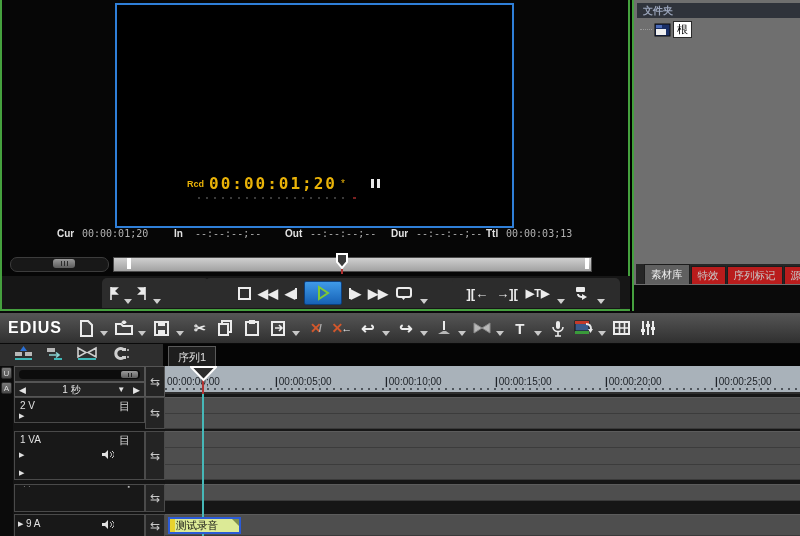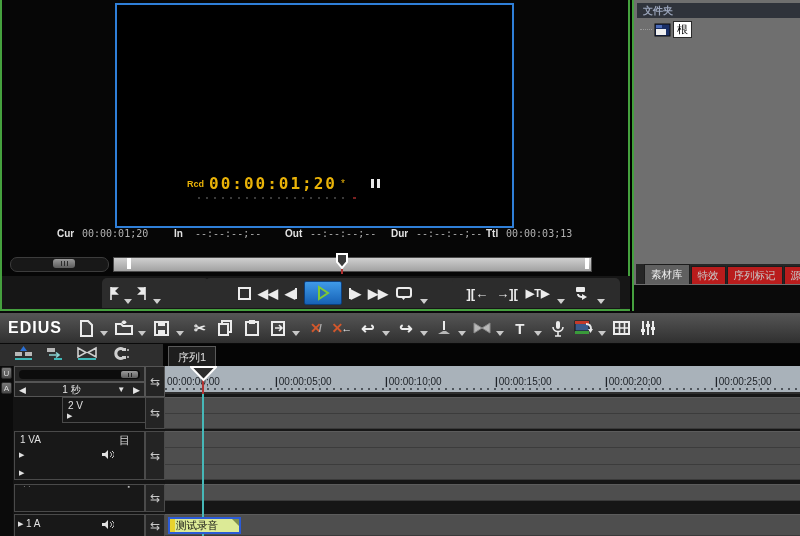--- a/index.html
+++ b/index.html
@@ -401,21 +401,21 @@
       <div id="scalerow" class="hcell">
         <span class="sc-l">◀</span>
         <span class="sc-label">1 秒</span>
         <span class="sc-d">▼</span>
         <span class="sc-r">▶</span>
       </div>
       <div id="ripplehead" class="hcell">
           <span>⇆</span>
         </div>
 
-      <div class="trackcell" style="top:31px;height:26px;margin-left:48px;">
+      <div class="trackcell" style="top:31px;height:26px;">
         <span class="tname">2 V</span>
         <span class="ticon-eye">目</span>
         <span class="texp" style="bottom:2px">▶</span>
       </div>
       <div class="ripplecell" style="top:31px;height:32px;">
           <span>⇆</span>
         </div>
 
       <div class="trackcell" style="top:65px;height:49px;">
         <span class="tname">1 VA</span>
@@ -435,21 +435,21 @@
       <div class="trackcell" style="top:118px;height:28px;">
         <span style="position:absolute;left:8px;top:-3px;color:#888;font-size:8px;">· ·</span>
         <span style="position:absolute;right:14px;top:-2px;color:#bbb;font-size:7px;">▪</span>
       </div>
       <div class="ripplecell" style="top:118px;height:28px;">
           <span>⇆</span>
         </div>
 
       <div class="trackcell" style="top:148px;height:22px;border-bottom:none;">
         <span class="texp" style="top:5px;left:3px">▶</span>
-        <span class="tname" style="left:11px;top:3px">1 A</span>
+        <span class="tname" style="left:11px;top:3px">9 A</span>
         <span class="tspk" style="top:4px">
           <svg width="13" height="11" viewBox="0 0 13 11">
               <polygon points="1,4 4,4 7,1 7,10 4,7 1,7" fill="#e0e0e0"></polygon>
               <path d="M9 3c2 1.5 2 3.5 0 5M11 2c3 2.5 3 4.5 0 7" stroke="#e0e0e0" fill="none"></path>
             </svg></span>
       </div>
       <div class="ripplecell" style="top:148px;height:22px;border-bottom:none;">
           <span>⇆</span>
         </div>
     </div>

